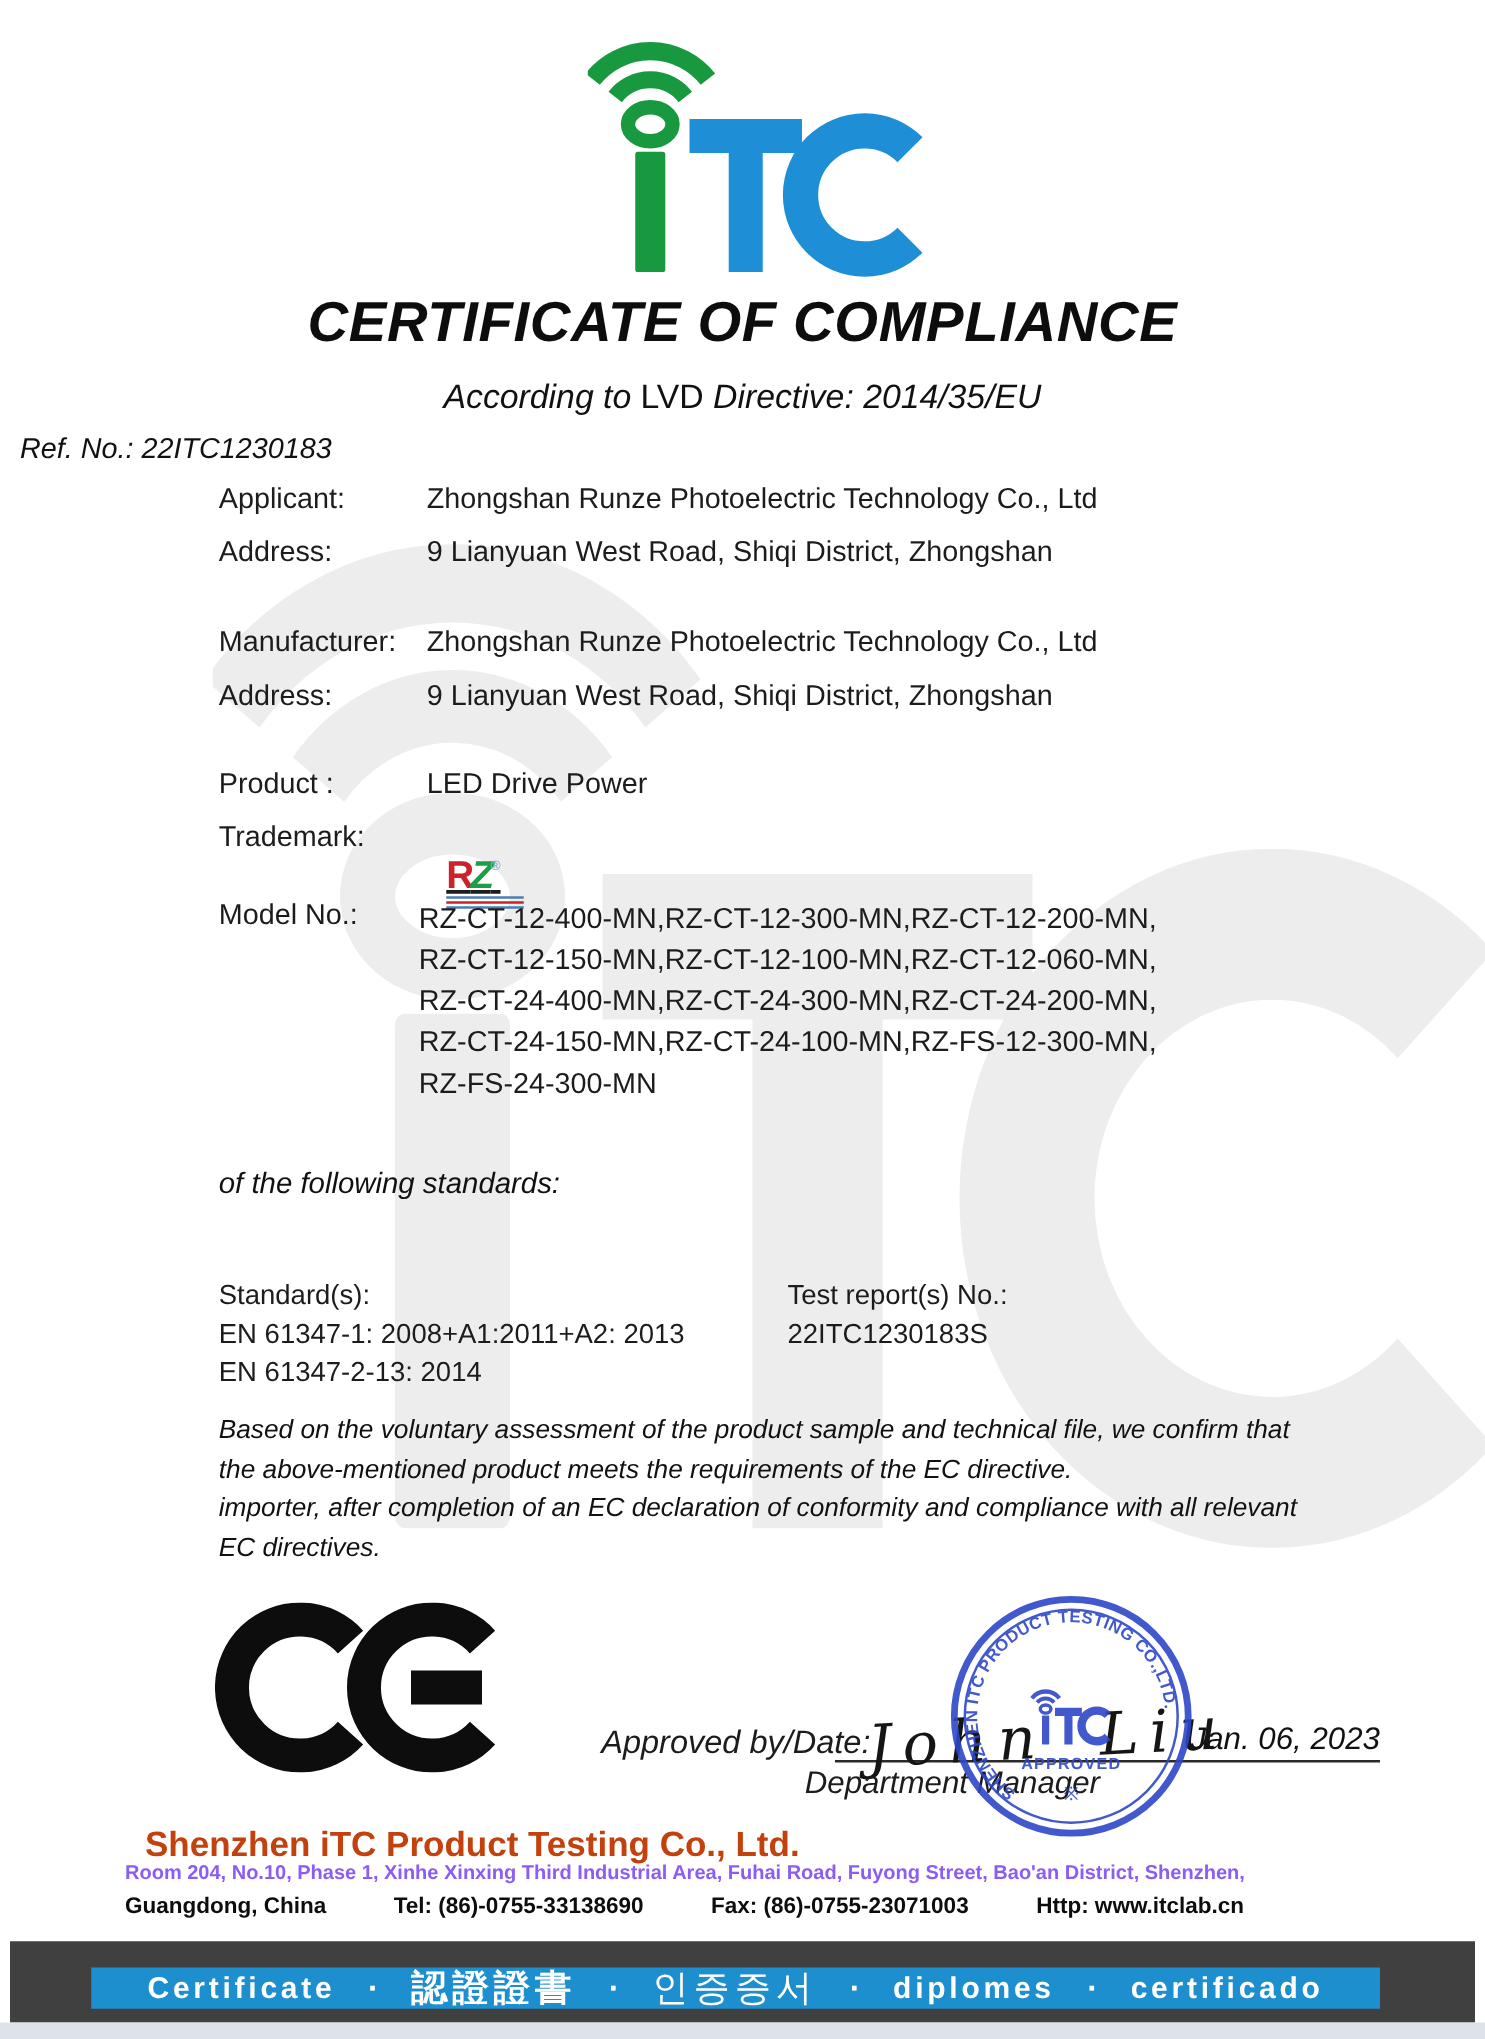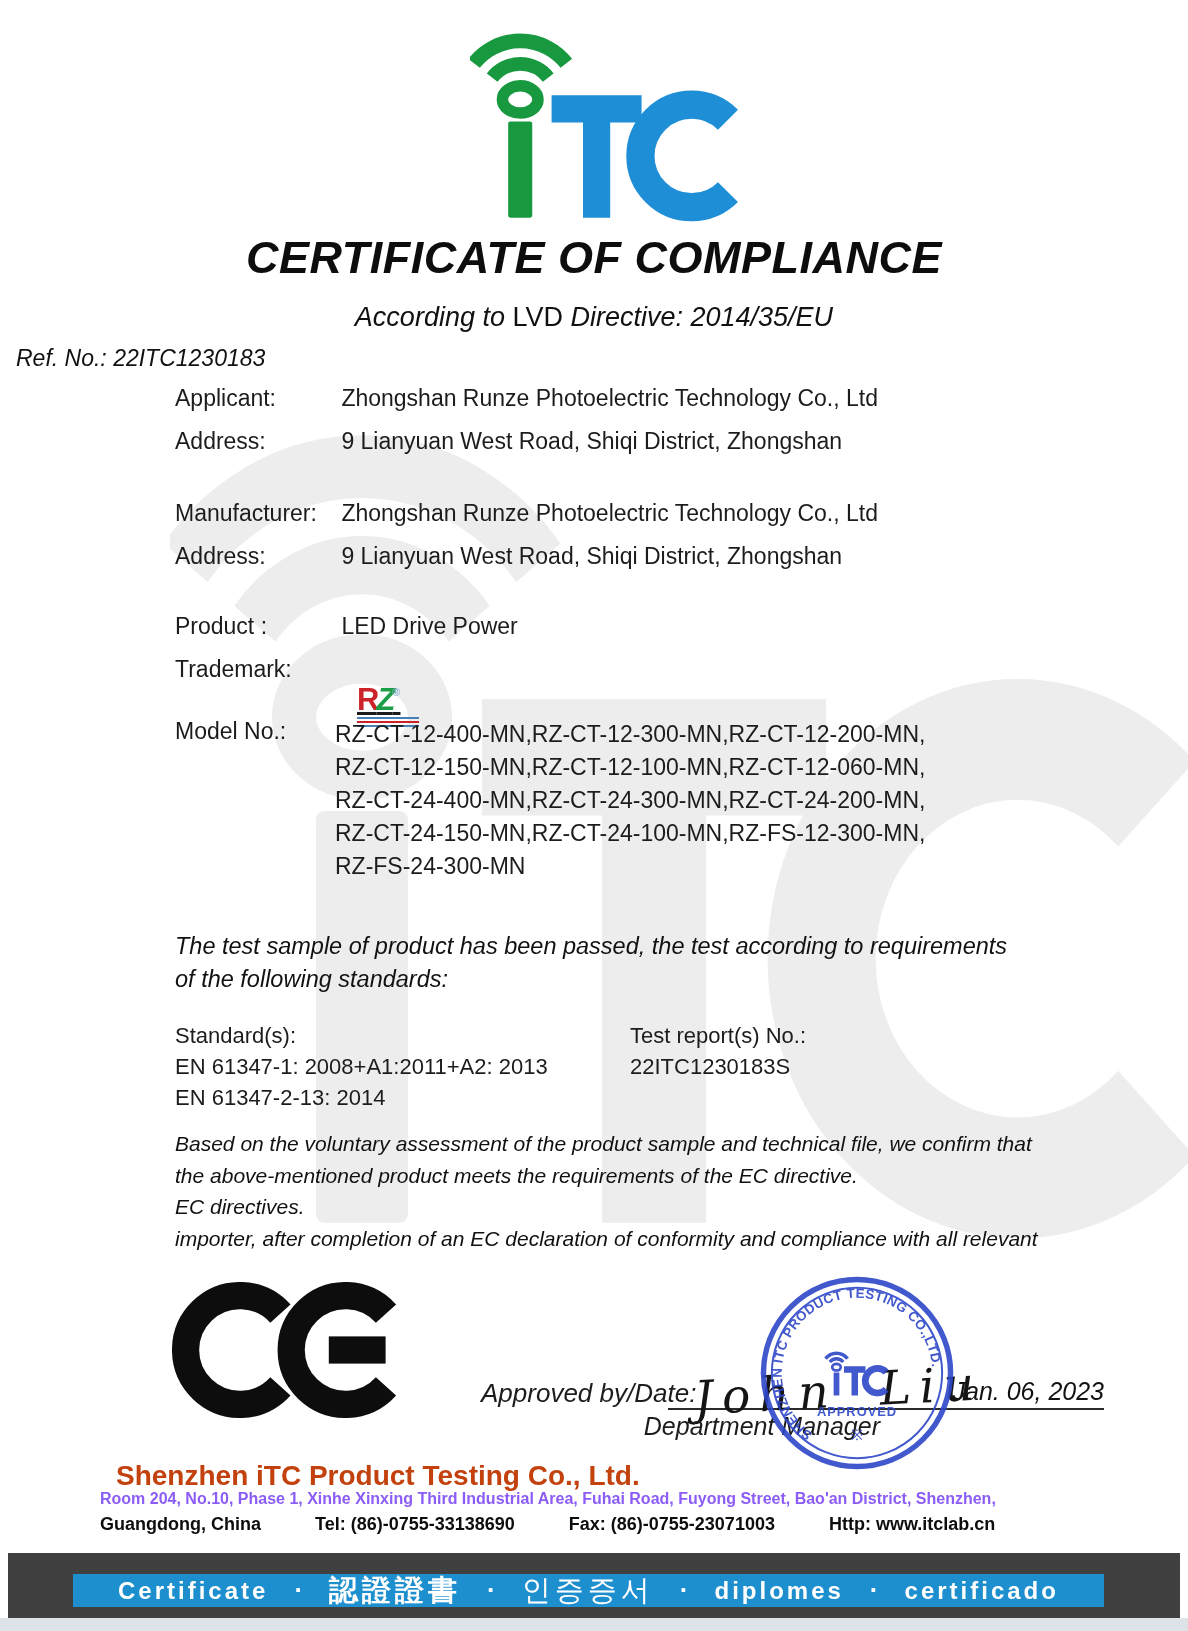--- a/index.html
+++ b/index.html
@@ -125,39 +125,38 @@
 </div>
 <div class="abs models" style="top:718px">
   <div>RZ-CT-12-400-MN,RZ-CT-12-300-MN,RZ-CT-12-200-MN,</div>
   <div>RZ-CT-12-150-MN,RZ-CT-12-100-MN,RZ-CT-12-060-MN,</div>
   <div>RZ-CT-24-400-MN,RZ-CT-24-300-MN,RZ-CT-24-200-MN,</div>
   <div>RZ-CT-24-150-MN,RZ-CT-24-100-MN,RZ-FS-12-300-MN,</div>
   <div>RZ-FS-24-300-MN</div>
 </div>
 
 <div class="abs para para1">
-  <div>The test sample of product has been passed, the test according to requirements</div>
   <div>of the following standards:</div>
 </div>
 
 <div class="abs stdblock left">
   <div>Standard(s):</div>
   <div>EN 61347-1: 2008+A1:2011+A2: 2013</div>
   <div>EN 61347-2-13: 2014</div>
 </div>
 <div class="abs stdblock right">
   <div>Test report(s) No.:</div>
   <div>22ITC1230183S</div>
 </div>
 
 <div class="abs para para2">
   <div>Based on the voluntary assessment of the product sample and technical file, we confirm that</div>
   <div>the above-mentioned product meets the requirements of the EC directive.</div>
+  <div>importer, after completion of an EC declaration of conformity and compliance with all relevant</div>
   <div>EC directives.</div>
-  <div>importer, after completion of an EC declaration of conformity and compliance with all relevant</div>
 </div>
 
 <svg class="abs ce-mark" viewBox="0 0 300 170">
   <path d="M 135.5 39.5 A 68 68 0 1 0 135.5 130.5" fill="none" stroke="#0d0d0d" stroke-width="34"></path>
   <path d="M 267.5 39.5 A 68 68 0 1 0 267.5 130.5" fill="none" stroke="#0d0d0d" stroke-width="34"></path>
   <rect x="196" y="68" width="71" height="34" fill="#0d0d0d"></rect>
 </svg>
 
 <div class="abs approved-label">Approved by/Date:</div>
 <div class="abs sign-line">

